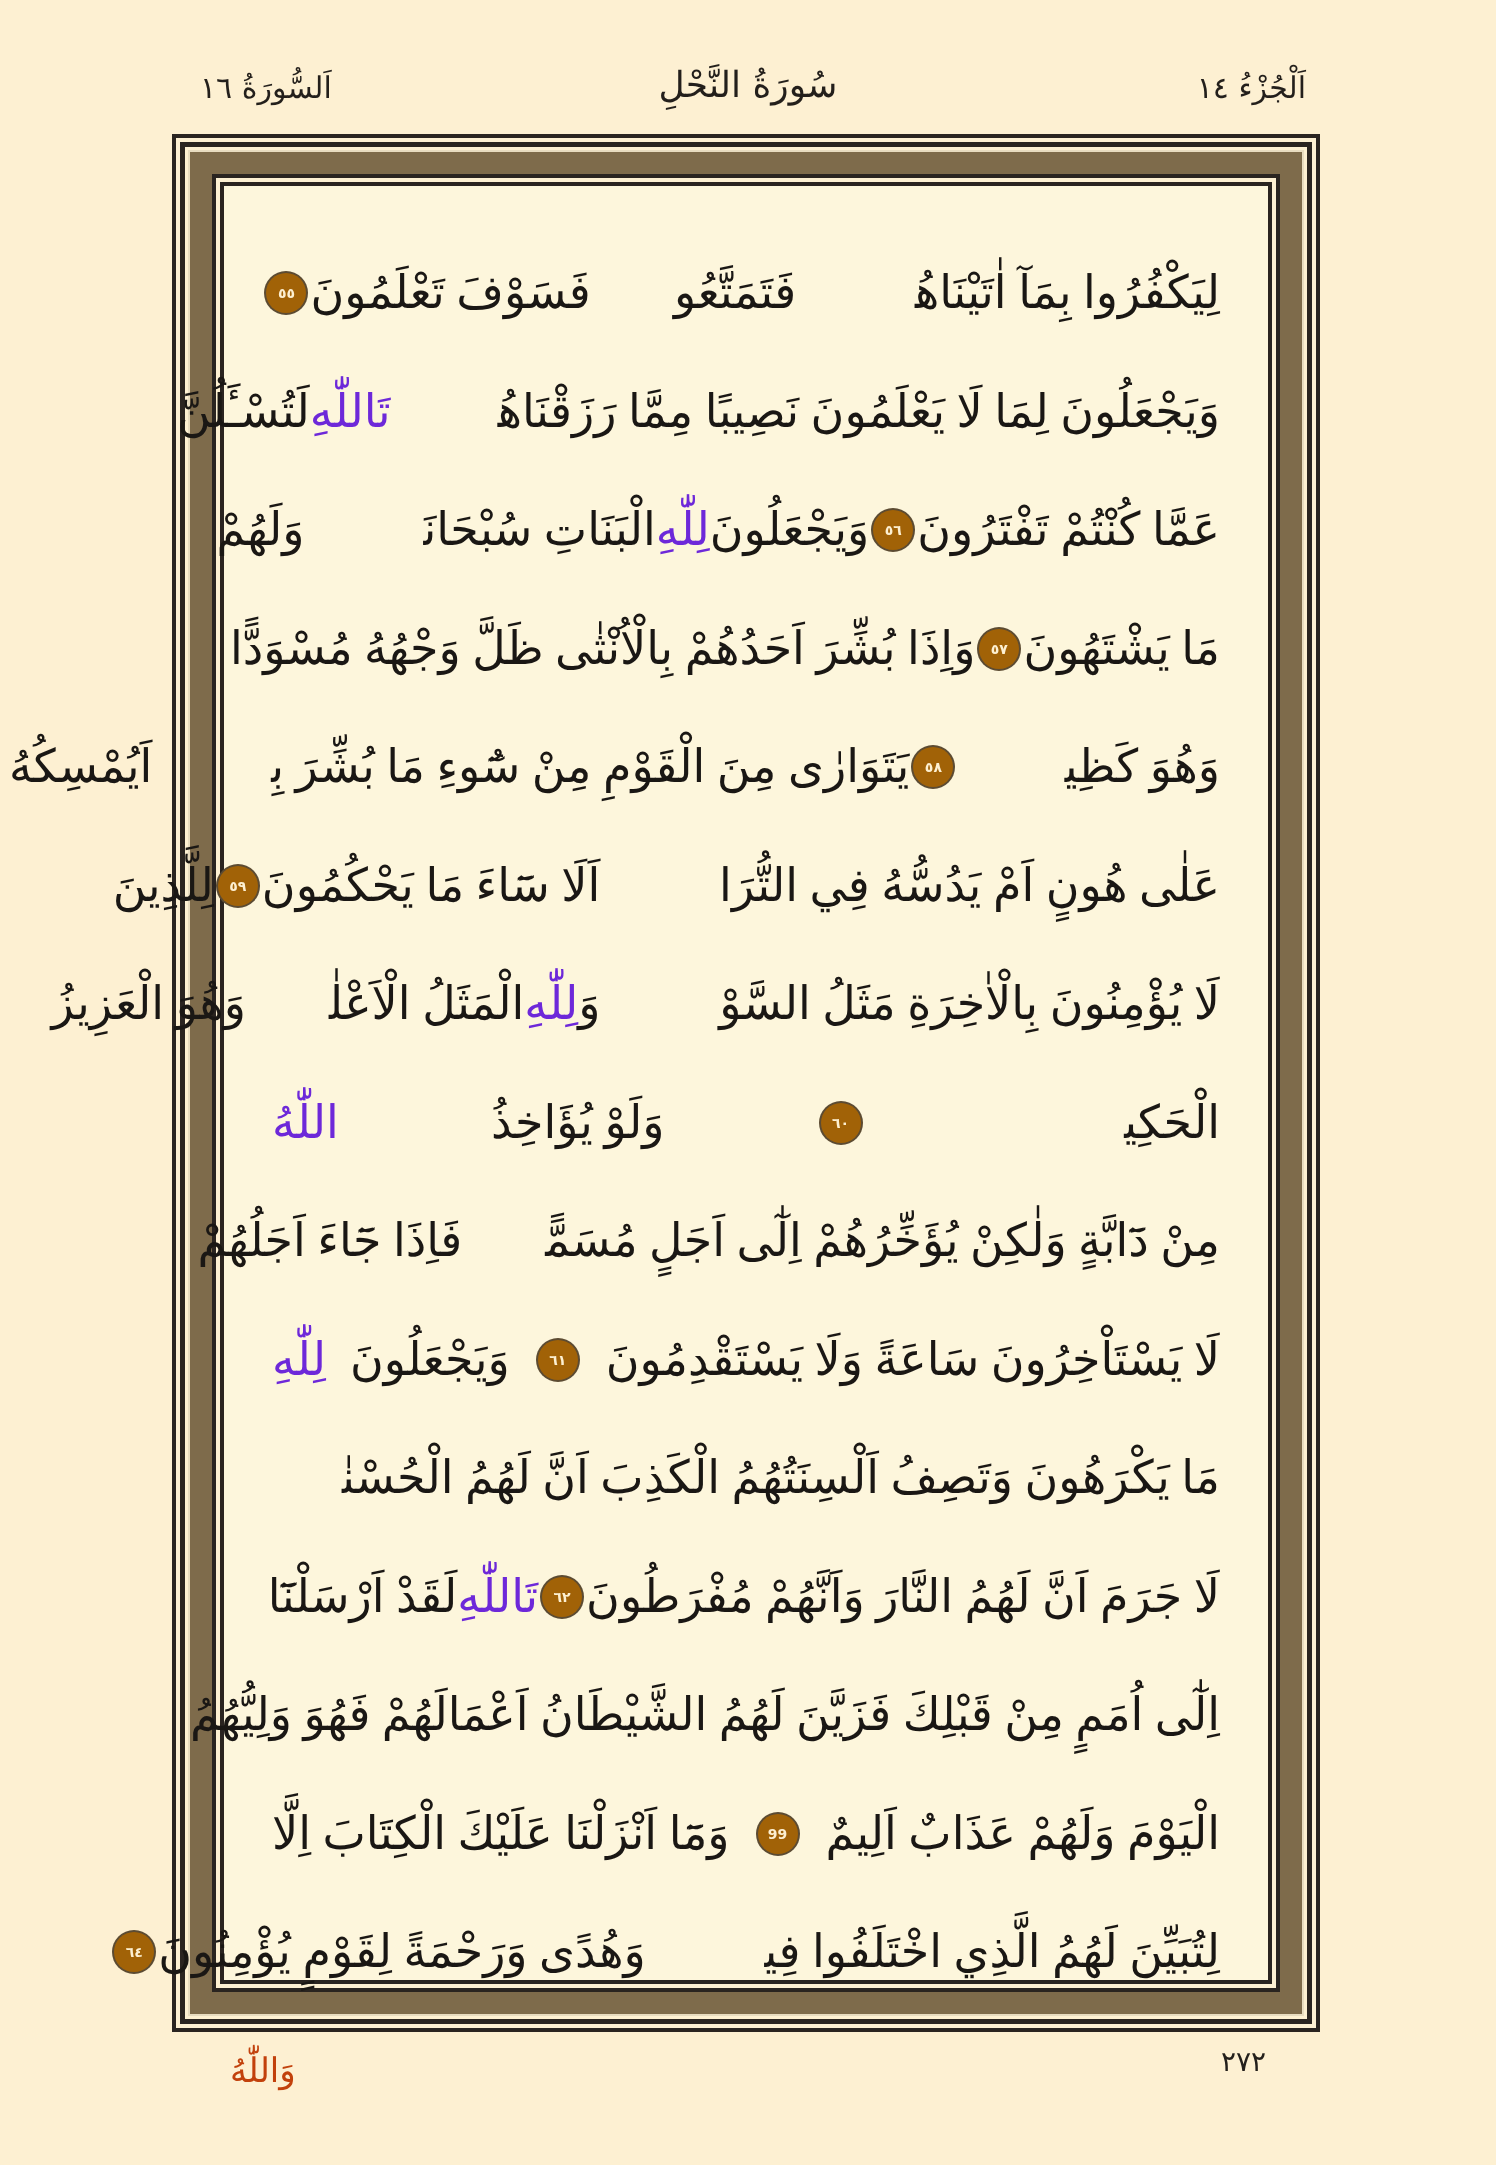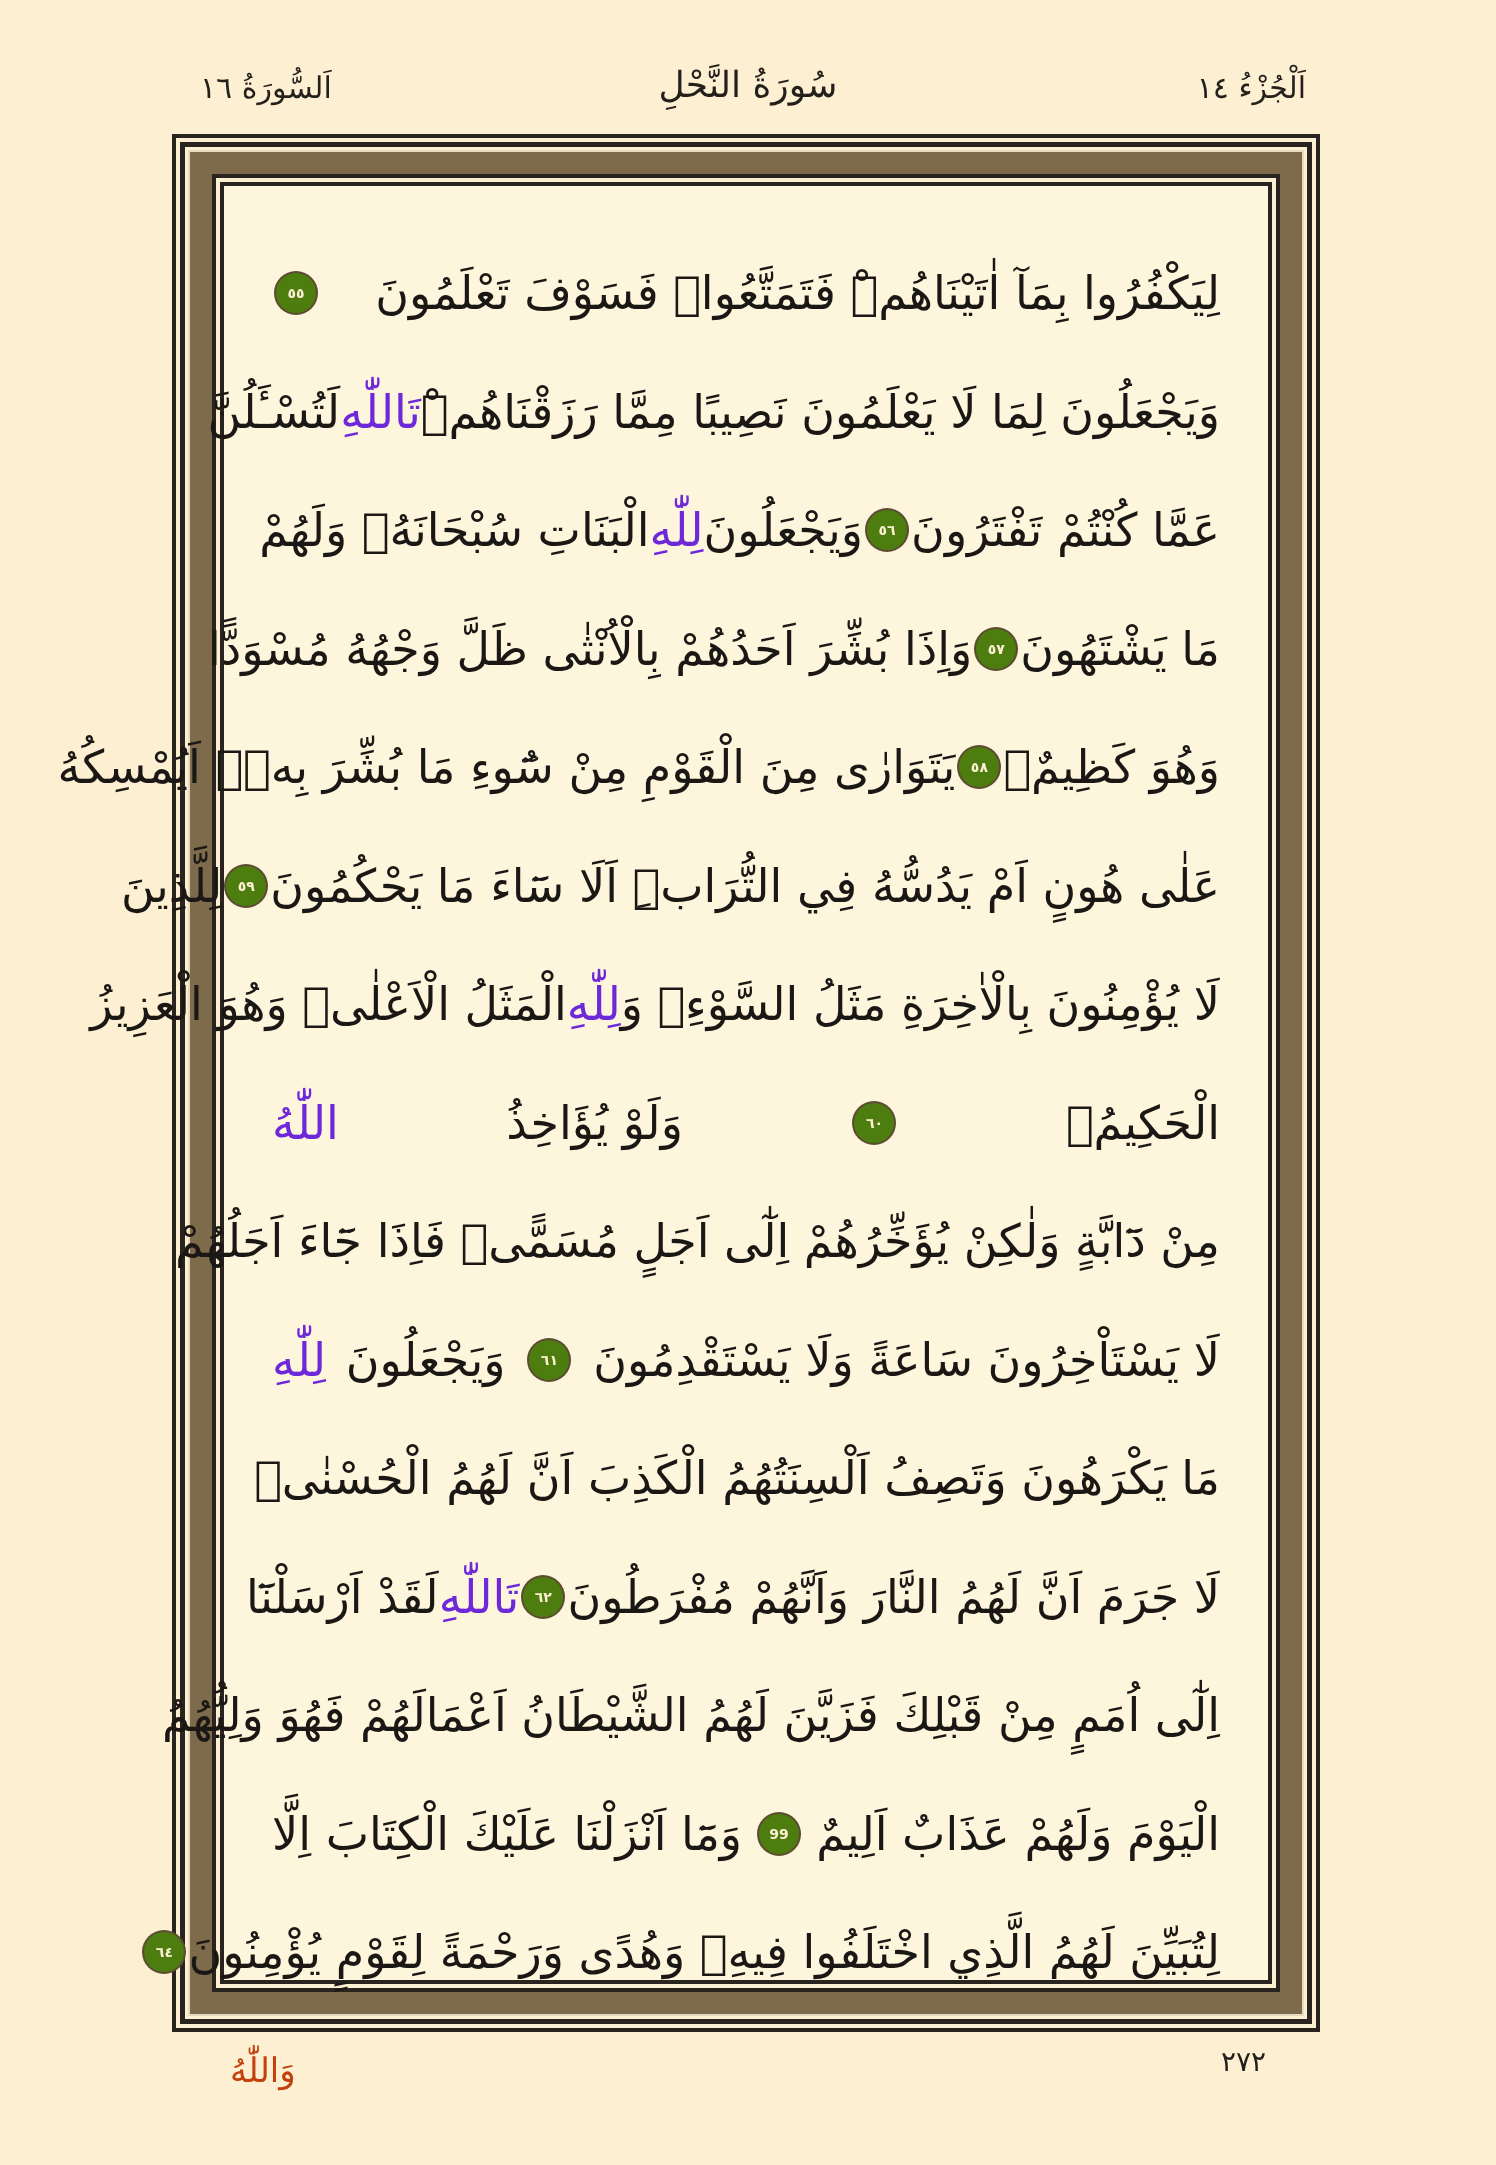--- a/index.html
+++ b/index.html
@@ -64,26 +64,26 @@
     height:118.5px;
     display:flex;
     align-items:center;
     justify-content:space-between;
     font-family:"DejaVu Sans", sans-serif;
     font-size:46px;
     line-height:1;
     white-space:nowrap;
     color:#1a1714;
   }
-  .seg { display:inline-block; }
+  .seg { display:inline-block;font-family:Liberation Serif, serif; }
   .seg.red { color:#6d28d9; }
   .ayah {
     display:inline-flex; align-items:center; justify-content:center;
     width:40px; height:40px; border-radius:50%;
-    background:#4d7c0f;
+    background:#a16207;
     box-shadow:0 0 0 2px #5c4b32;
     color:#fdf0d2; font-size:14px; font-weight:bold;
     flex:0 0 auto;
     margin:0 4px;
   }
   .footer-num {
     position:absolute; top:2045px; right:230px;
     font-family:Liberation Serif, serif; font-size:28px; color:#231f1b;
   }
   .footer-catch {

